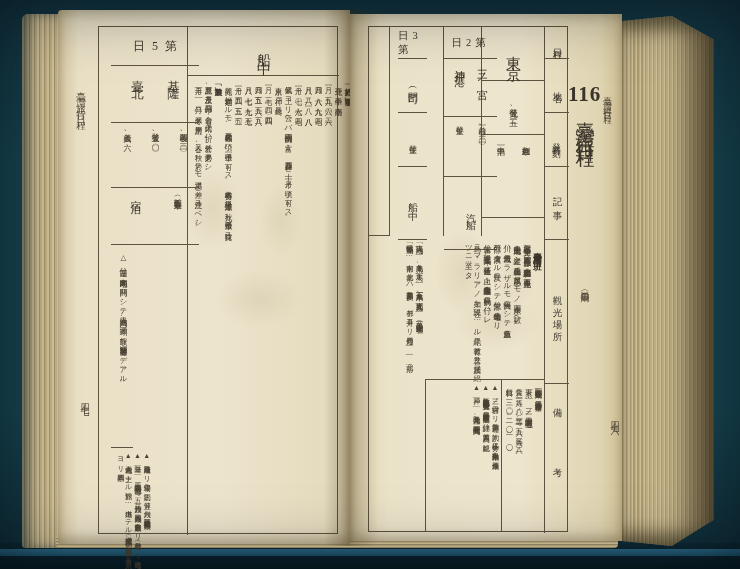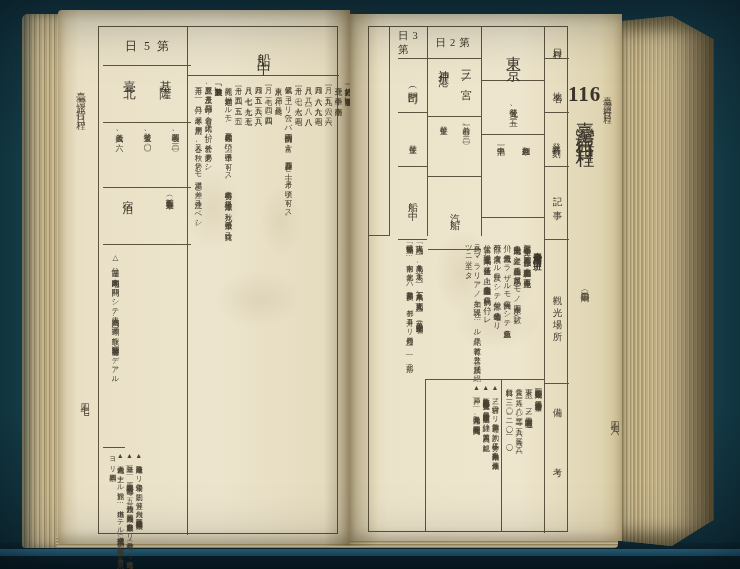--- a/index.html
+++ b/index.html
@@ -44,21 +44,21 @@
   .bleed{pointer-events:none;opacity:.5;filter:blur(1px);
     background:
       radial-gradient(40px 60px at 30% 30%,rgba(140,120,80,.25),transparent 70%),
       radial-gradient(60px 40px at 60% 65%,rgba(130,110,75,.22),transparent 70%),
       radial-gradient(30px 50px at 75% 35%,rgba(140,120,80,.20),transparent 70%);}
   
   #ltable{left:40px;top:16px;width:240px;height:508px;}
   .lrowhead{height:38px;border-bottom:1.2px solid var(--bd);font-size:12px;letter-spacing:7px;color:var(--ink);padding-left:7px;}
   .lplace{height:48px;border-bottom:1.2px solid var(--bd);}
   #lday4{left:88px;top:0;width:152px;height:508px;border-left:1.2px solid var(--bd);}
-  #lday5{left:4px;top:0;width:88px;height:508px;}
+  #lday5{left:12px;top:0;width:88px;height:508px;}
   .bigchar{font-size:14px;letter-spacing:9px;color:var(--ink);}
   .midchar{font-size:12.5px;letter-spacing:7px;color:var(--ink);}
   .timecol{font-size:8px;line-height:1.15;color:var(--ink2);letter-spacing:.5px;}
   
   #rtable{left:18px;top:12px;width:200px;height:506px;}
   #rheadcol{left:175px;top:0;width:25px;height:506px;border-left:1.2px solid var(--bd);}
   .rhcell{border-bottom:1.2px solid var(--bd);font-size:9.5px;letter-spacing:2px;color:var(--ink);}
   .daycol{top:0;height:209px;border-left:1.2px solid var(--bd);}
   .drow1{height:31px;border-bottom:1.2px solid var(--bd);font-size:10.5px;letter-spacing:4px;color:var(--ink);}
   .drow2{height:53px;border-bottom:1.2px solid var(--bd);}
@@ -176,21 +176,21 @@
           </div>
         <div class="drow3 ctr">
             <span class="v timecol" style="font-size:8.5px;">發後九、二五</span>
           </div>
         <div class="drow4 rr" style="padding:5px 6px;">
           <span class="v timecol">急行列車</span>
           <span class="v timecol">車中一泊</span>
         </div>
       </div>
 
-      <div class="abs daycol" style="left:58px;width:54px;text-align:center;">
+      <div class="abs daycol" style="left:74px;width:54px;text-align:center;">
         <div class="drow1 ctr">日2第</div>
         <div class="drow2 rr" style="padding:2px 4px;">
           <span class="v" style="font-size:11px;letter-spacing:3px;">三ノ宮</span>
           <span class="v" style="font-size:11px;letter-spacing:3px;">神戸港</span>
         </div>
         <div class="drow3 rr" style="padding:3px 4px;">
           <span class="v timecol">着前一〇、三〇</span>
           <span class="v timecol">發正午</span>
         </div>
         <div class="drow4 ctr">

